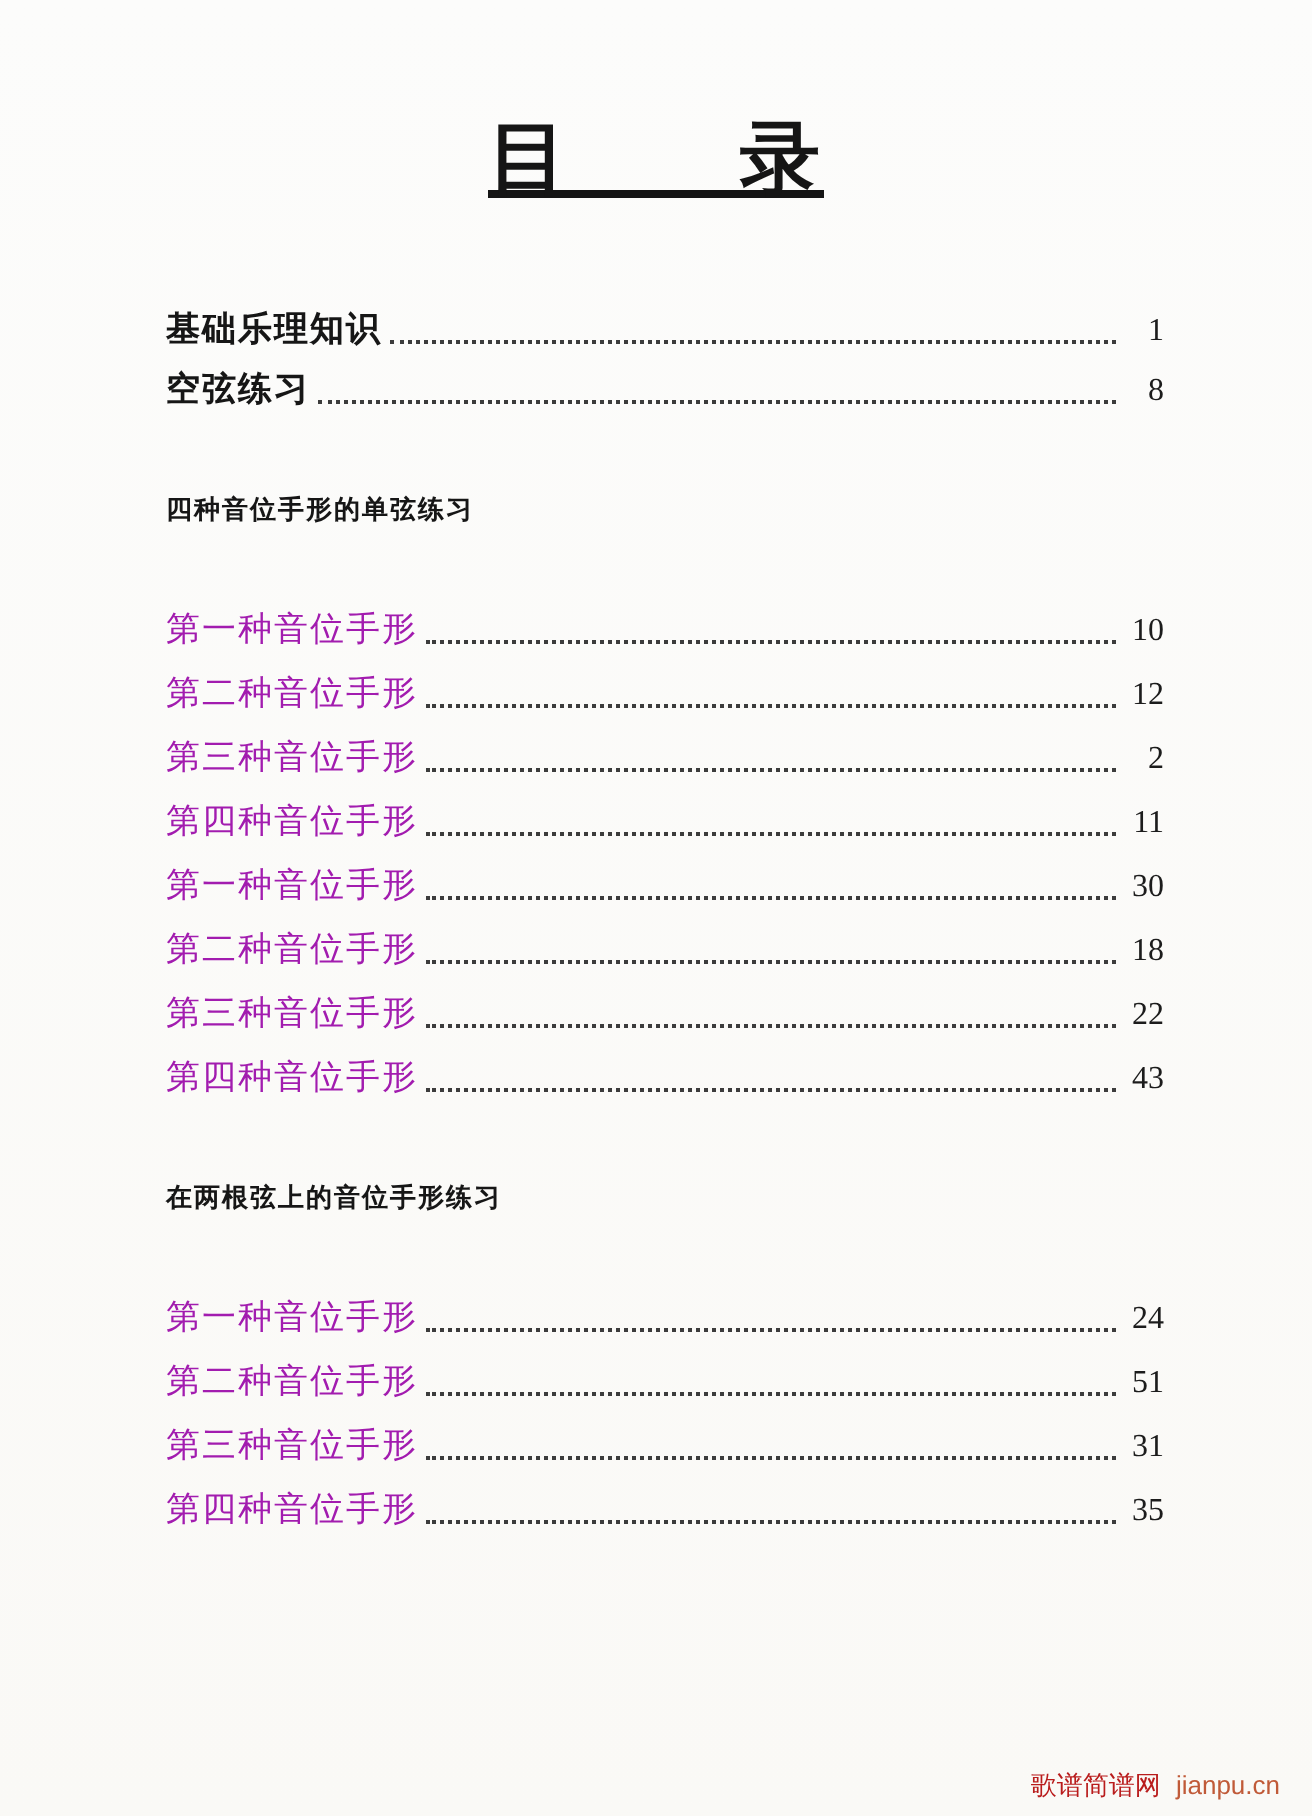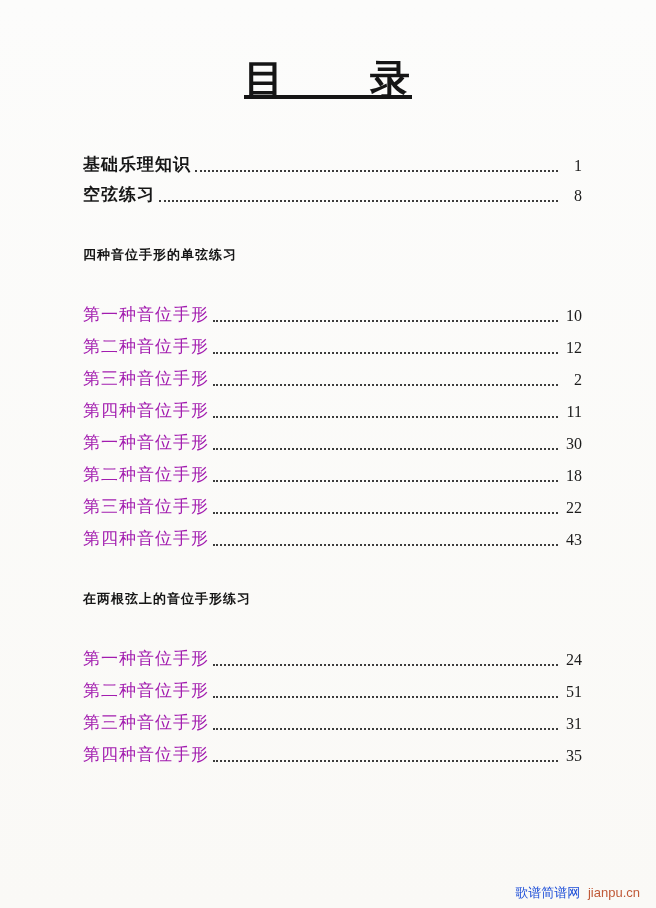--- a/index.html
+++ b/index.html
@@ -86,21 +86,21 @@
     color: #1c1c1c;
   }
   .watermark {
     position: absolute;
     right: 16px;
     bottom: 8px;
     font-size: 13px;
     line-height: 15px;
     white-space: nowrap;
   }
-  .watermark .wm-name { color: #1d4ed8; }
+  .watermark .wm-name { color: #b91c1c; }
   .watermark .wm-url  { color: #c05a38; margin-left: 4px; margin-top: 17px; }
 </style>
 </head>
 <body>
 
 <div class="page">
 
   <h1 class="title">目　　录</h1>
 
   <div class="toc">

